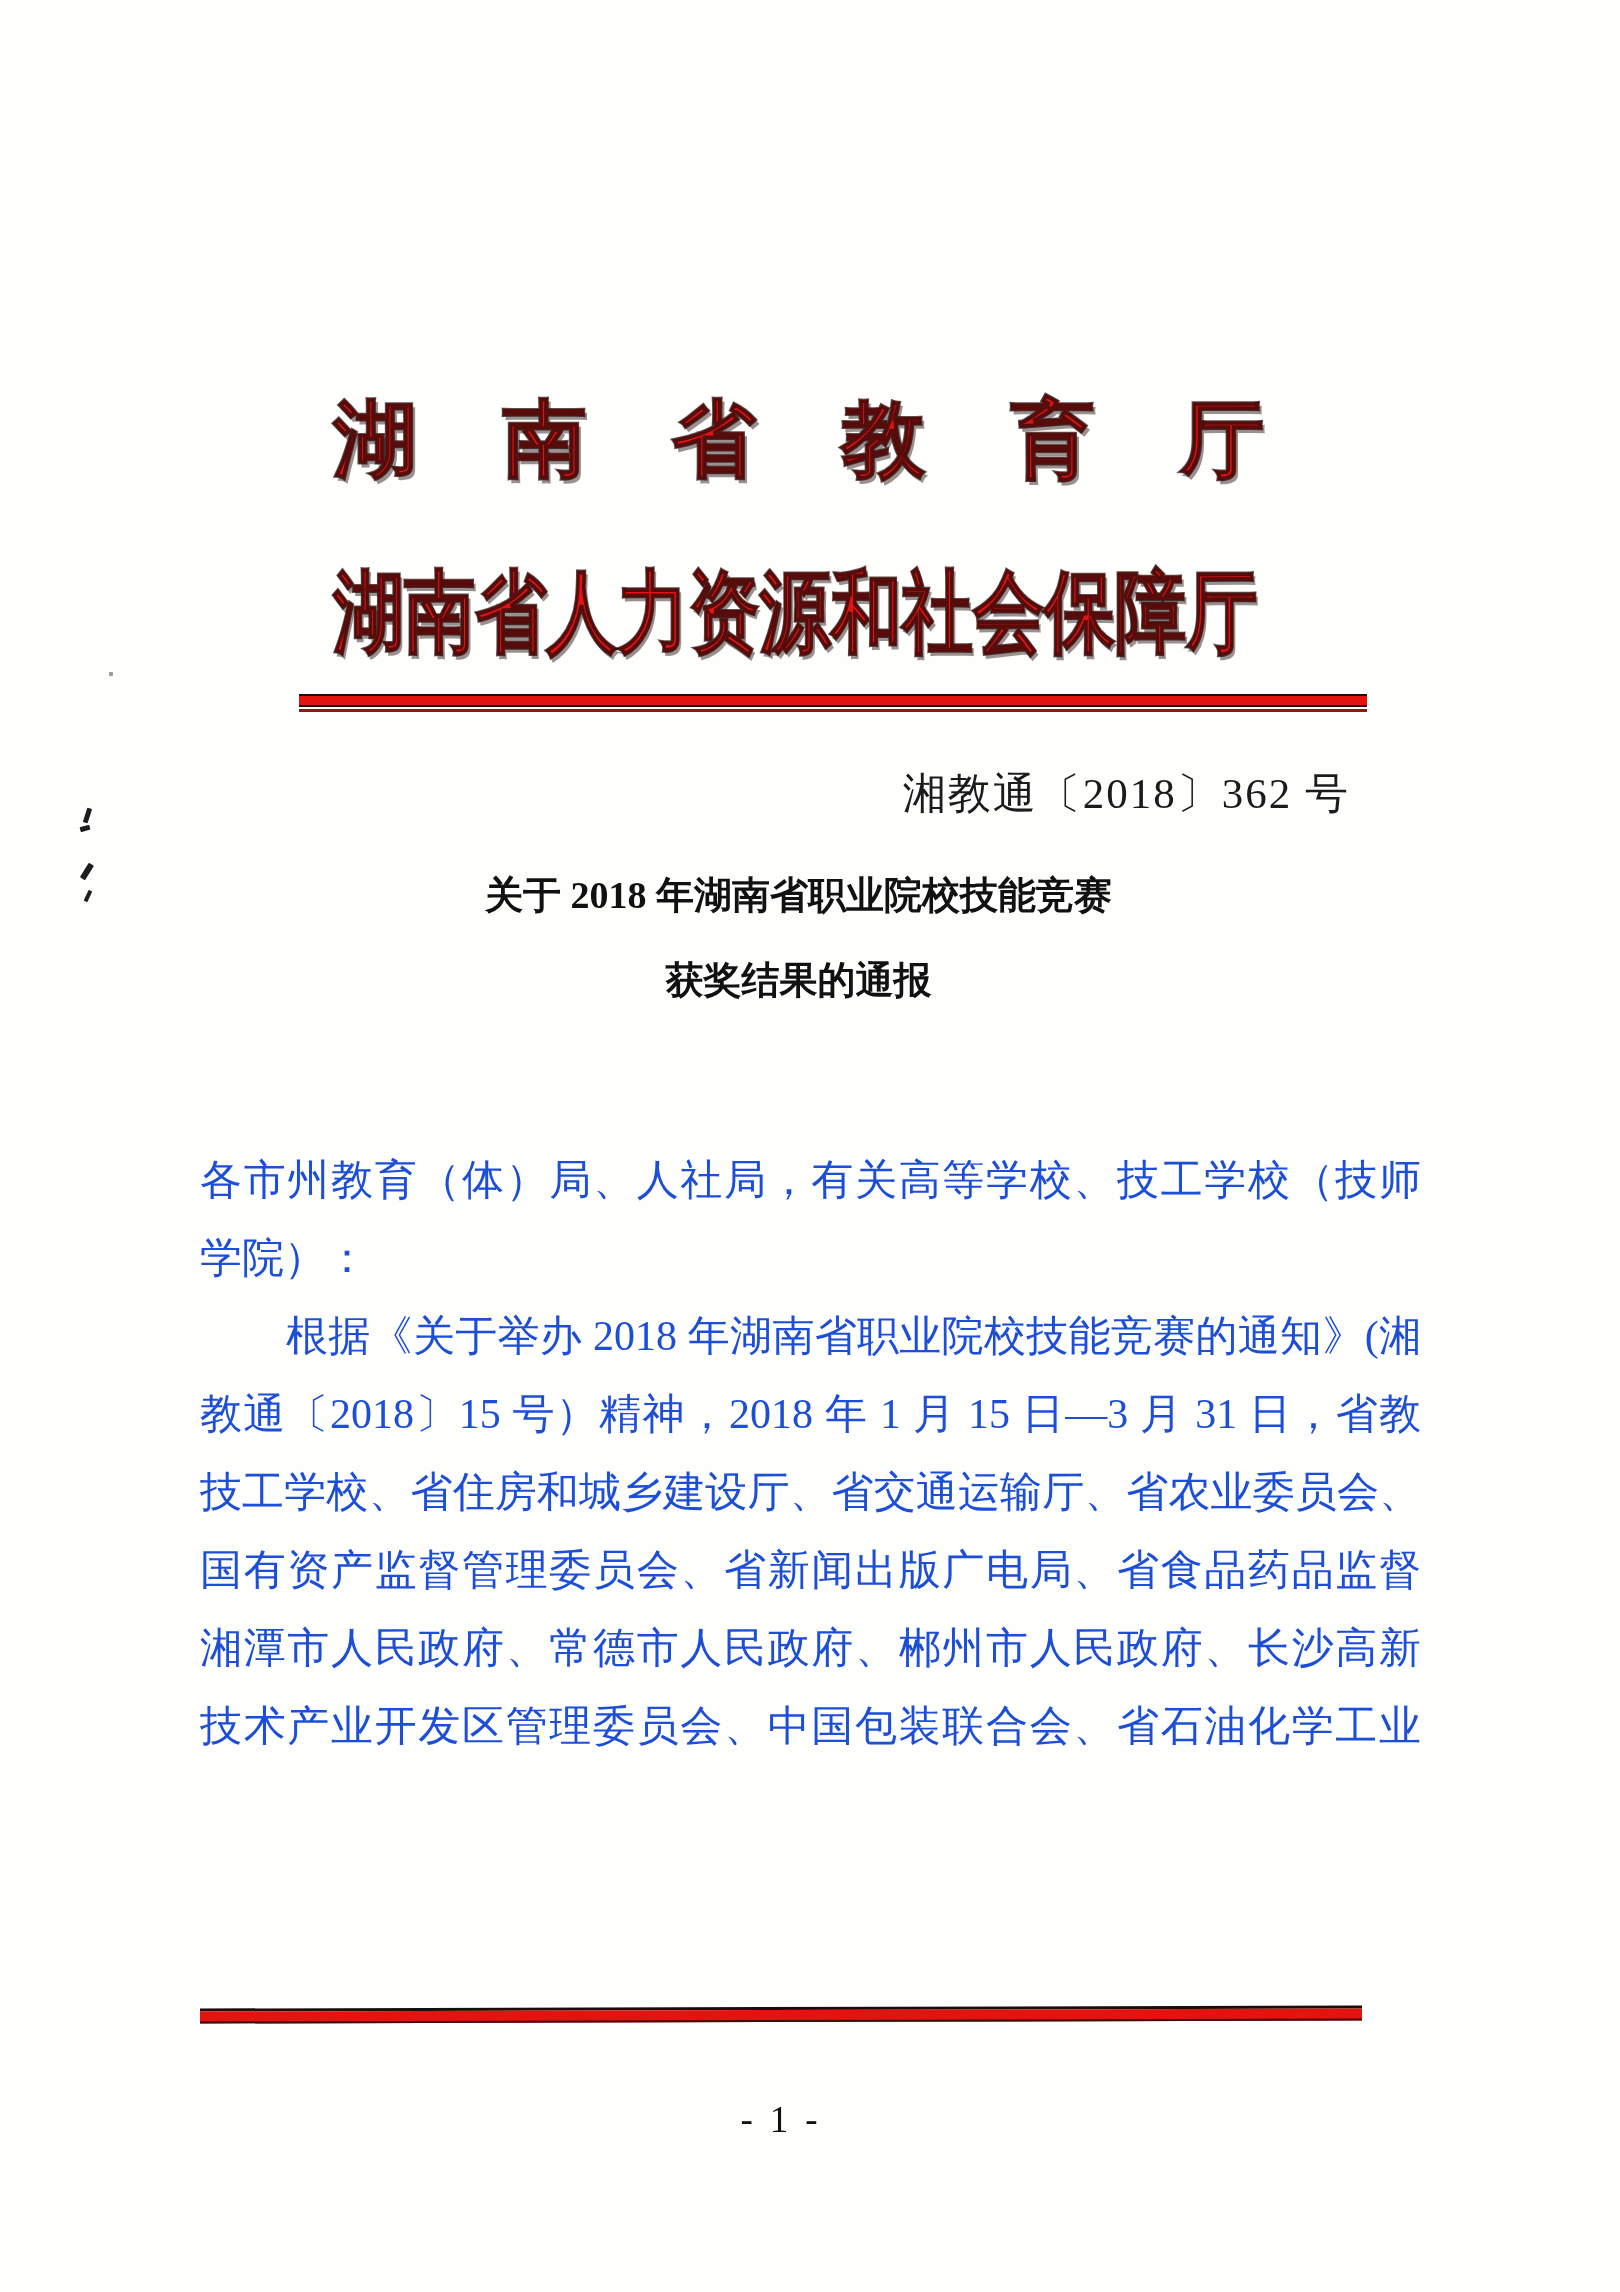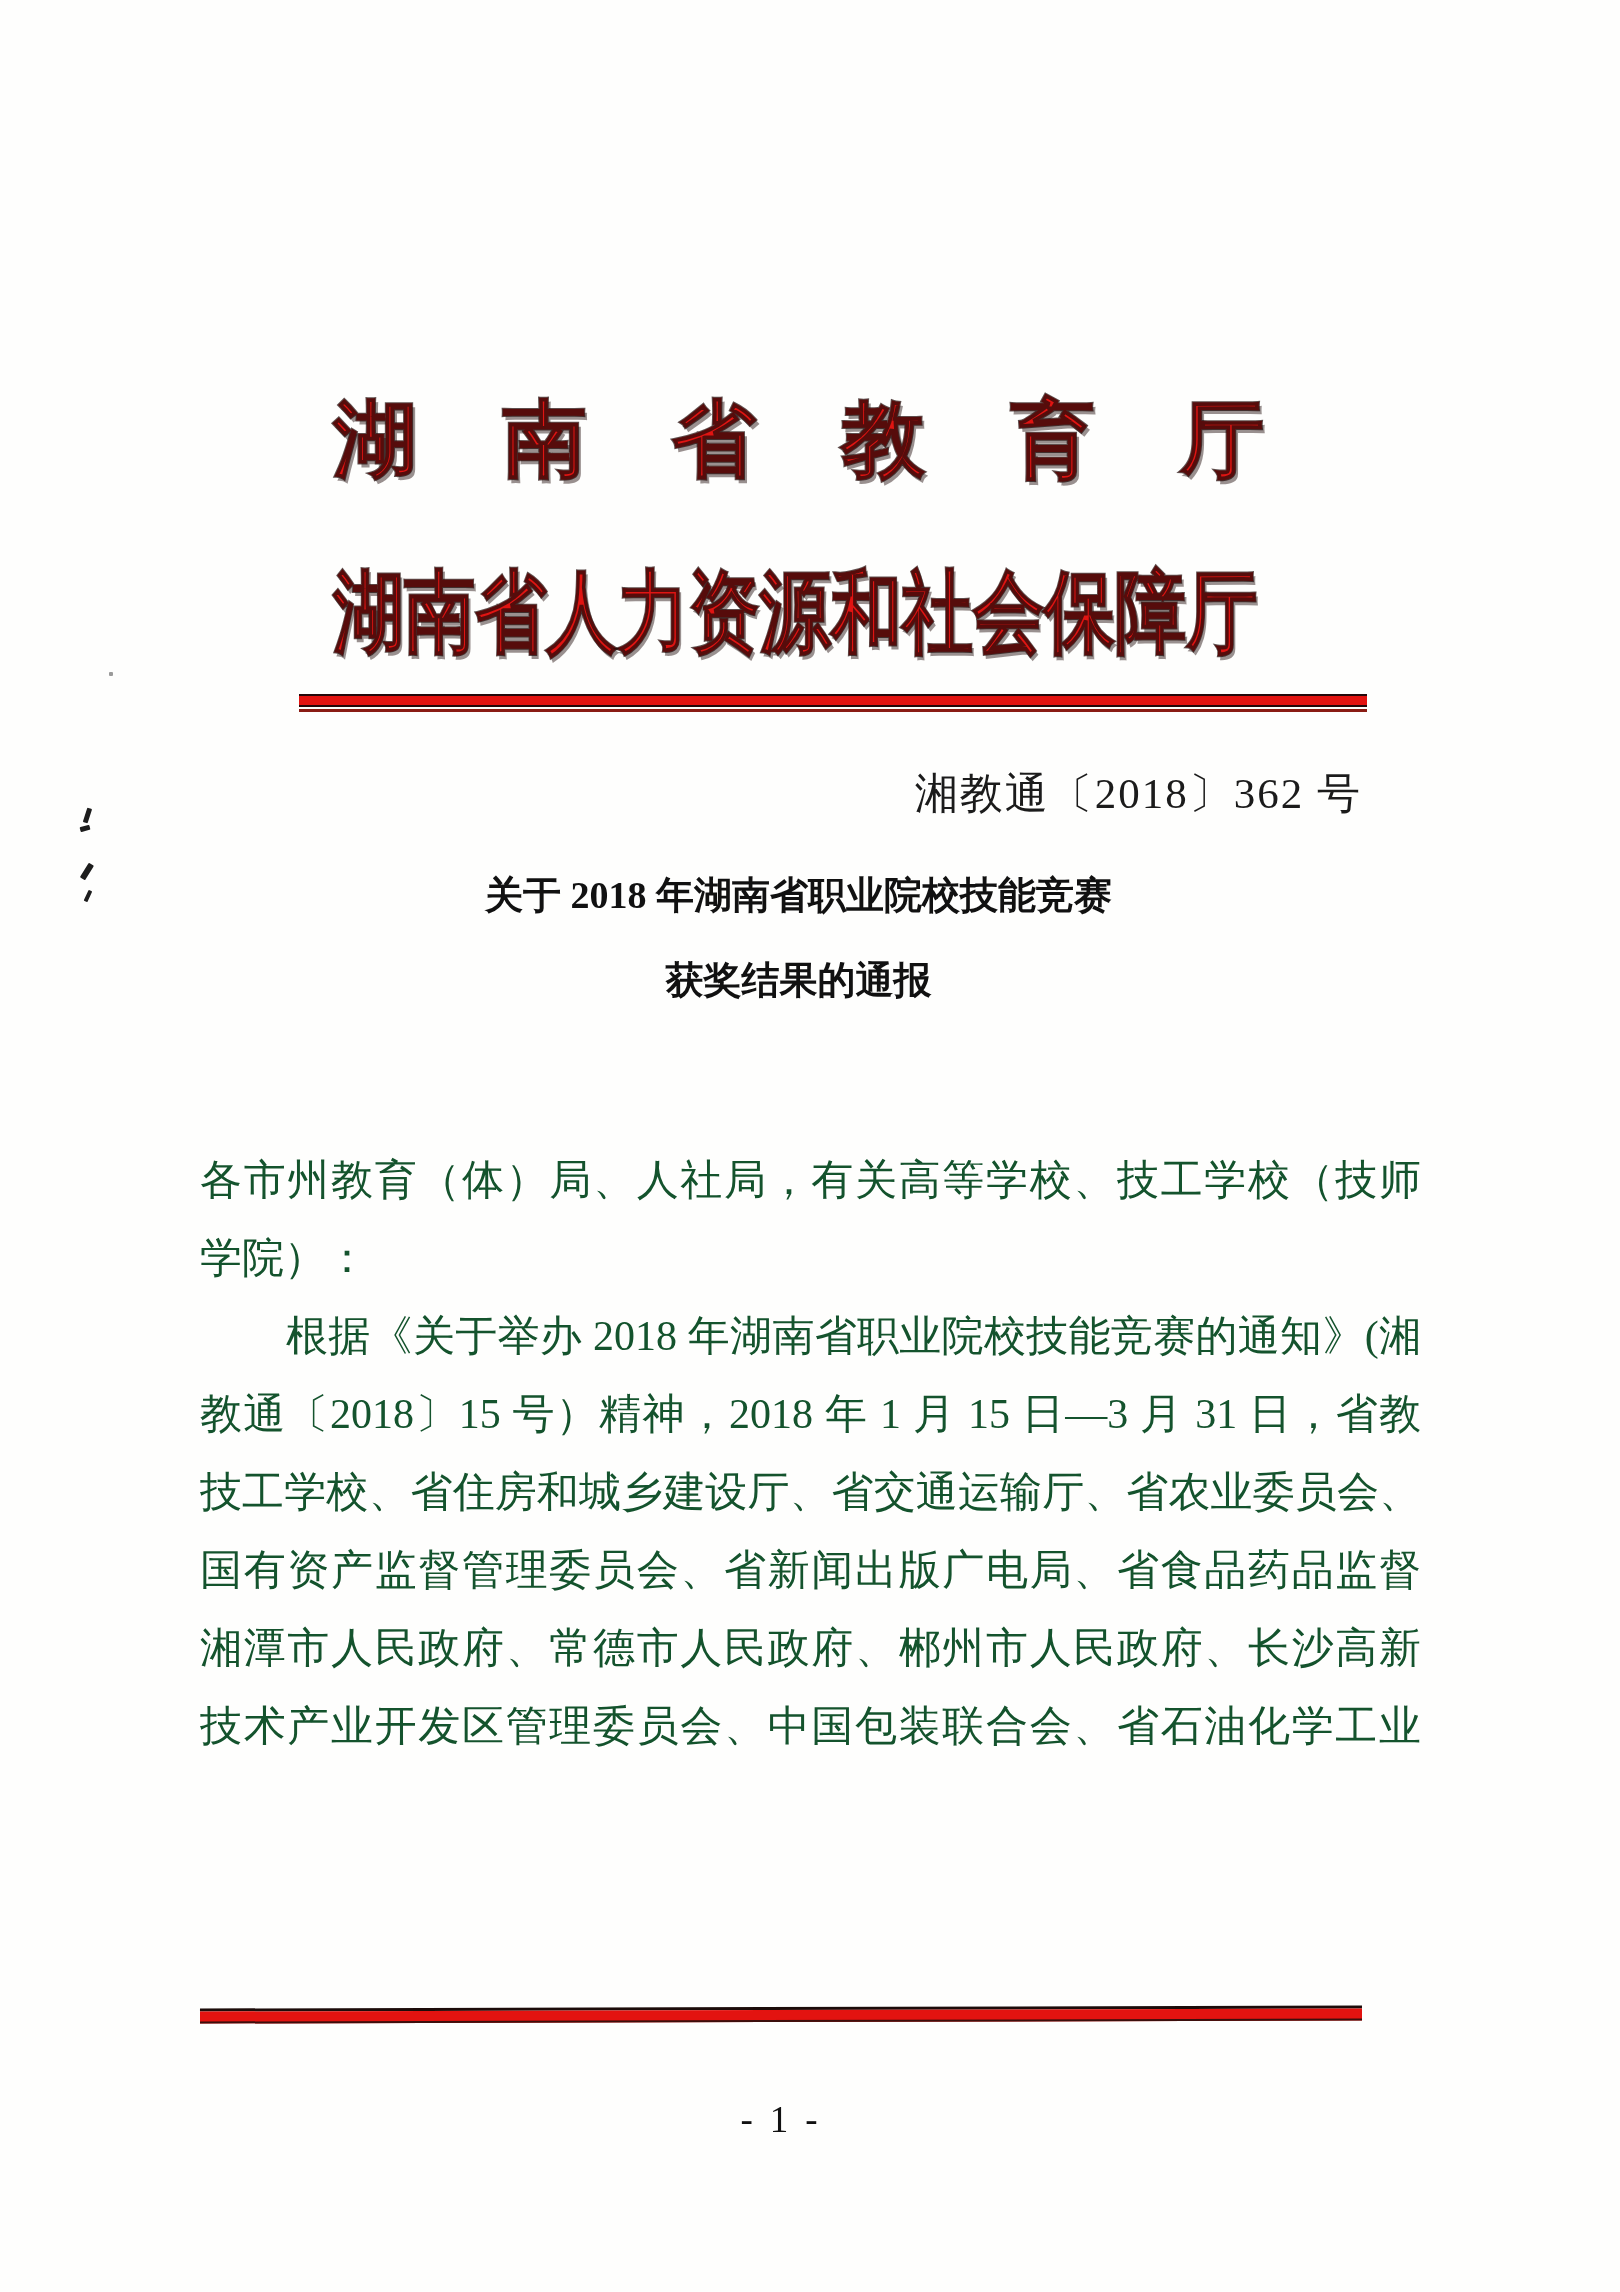--- a/index.html
+++ b/index.html
@@ -85,21 +85,21 @@
   }
   .divider-bottom .band {
     height: 9.8px;
     background: #e31310;
     border-bottom: 2px solid #3c0f0c;
   }
 
   
   .doc-number {
     position: absolute;
-    left: 200px;
+    left: 188px;
     top: 770px;
     width: 1162px;
     text-align: right;
     font-size: 43px;
     line-height: 1.1;
     letter-spacing: 2px;
   }
 
   
   .doc-title {
@@ -117,21 +117,21 @@
     margin-top: 47px;
   }
 
   
   .doc-body {
     position: absolute;
     left: 200px;
     top: 1141px;
     width: 1221px;
     font-size: 42px;
-    color: #14532d;
+    color: #1d4ed8;
   }
   .body-line {
     margin: 0;
     height: 78px;
     line-height: 78px;
     text-align: justify;
     text-align-last: justify;
   }
   .body-line.short {
     text-align-last: left;

